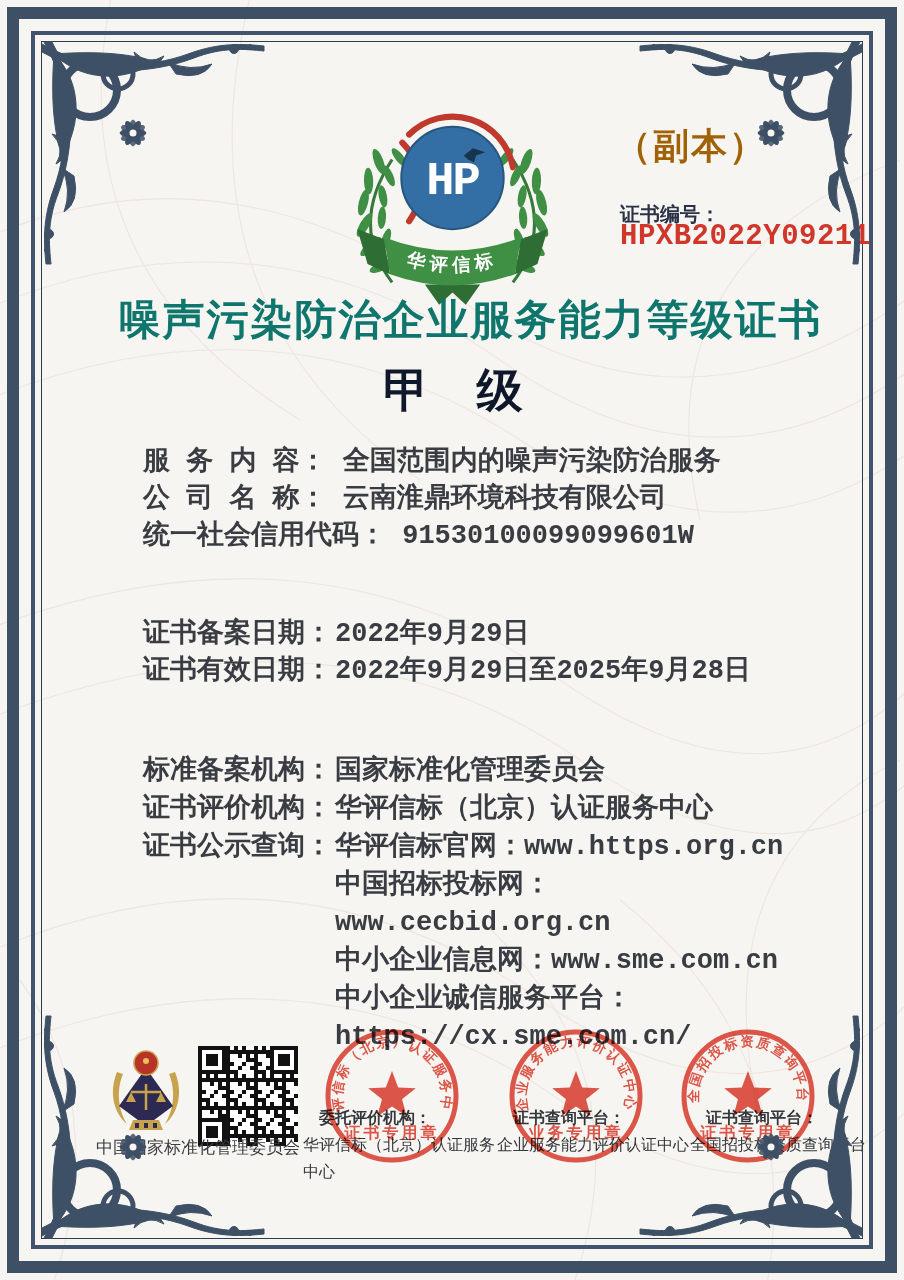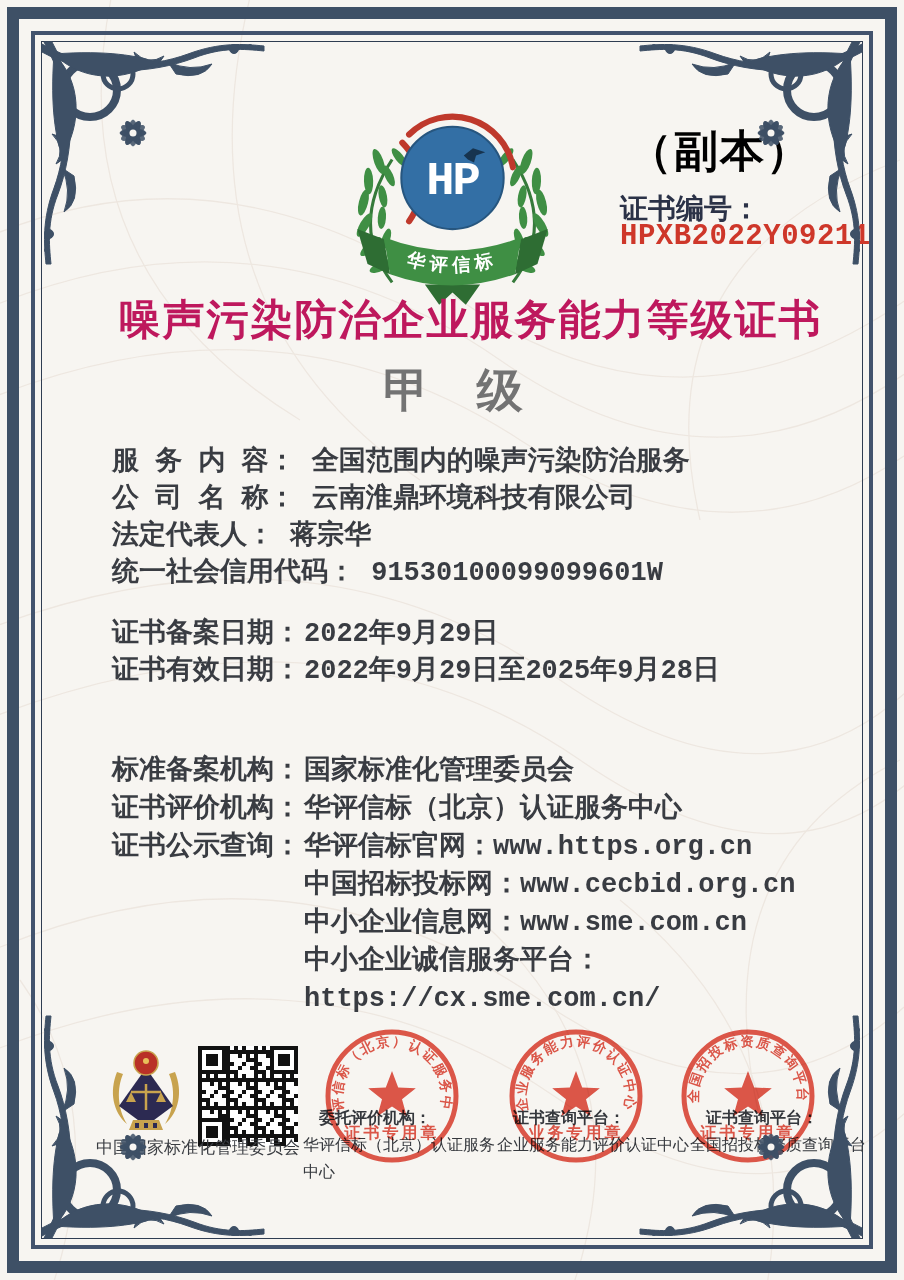--- a/index.html
+++ b/index.html
@@ -14,28 +14,28 @@
   .frame-mid{position:absolute;inset:31px;border:4px solid #42536d;pointer-events:none;}
   .frame-inner{position:absolute;inset:41px;border:1.5px solid #2f3d52;pointer-events:none;}
   .corner{position:absolute;width:228px;height:228px;fill:#3e5066;stroke:#3e5066;pointer-events:none;}
   .corner.tl{top:38px;left:38px;}
   .corner.tr{top:38px;right:38px;transform:scaleX(-1);}
   .corner.bl{bottom:38px;left:38px;transform:scaleY(-1);}
   .corner.br{bottom:38px;right:38px;transform:scale(-1,-1);}
   .bg-pattern{position:absolute;inset:0;pointer-events:none;}
   
   .logo{position:absolute;left:345px;top:94px;width:215px;height:217px;}
-  .copy-label{position:absolute;left:628px;top:122px;font-size:44px;font-weight:900;color:#000000;letter-spacing:2px;}
-  .certno-label{position:absolute;left:620px;top:190px;font-size:28px;font-weight:900;color:#2b3247;}
+  .copy-label{position:absolute;left:615px;top:122px;font-size:36px;font-weight:900;color:#a16207;letter-spacing:2px;}
+  .certno-label{position:absolute;left:620px;top:201px;font-size:20px;font-weight:900;color:#2b3247;}
   .certno{position:absolute;left:620px;top:220px;font-size:29px;font-weight:800;color:#ce372a;letter-spacing:.5px;}
-  .title{position:absolute;left:0;right:0;top:292px;text-align:center;font-size:42px;font-weight:900;color:#be185d;letter-spacing:2px;padding-left:37px;}
-  .grade{position:absolute;left:12px;right:0;top:360px;text-align:center;font-size:46px;font-weight:900;color:#737373;letter-spacing:10px;}
+  .title{position:absolute;left:0;right:0;top:292px;text-align:center;font-size:42px;font-weight:900;color:#0f766e;letter-spacing:2px;padding-left:37px;}
+  .grade{position:absolute;left:12px;right:0;top:360px;text-align:center;font-size:46px;font-weight:900;color:#0f172a;letter-spacing:10px;}
   
   .block{position:absolute;left:112px;width:700px;font-size:27px;font-weight:600;color:#393c42;}
-  .block .row{display:flex;align-items:flex-start;line-height:37px;}
+  .block .row{display:flex;align-items:flex-start;line-height:37px;margin-left:31px;}
   .block .lbl{white-space:pre;flex:0 0 auto;}
   .block .val{flex:1 1 auto;}
   .block.info{top:444px;}
   .block.dates{top:616px;}
   .block.dates .lbl{flex:0 0 192px;}
   .block.agencies{top:752px;}
   .block.agencies .row{line-height:38px;}
   .block.agencies .lbl{flex:0 0 192px;}
   
   .emblem{position:absolute;left:107px;top:1048px;width:78px;height:88px;}
@@ -149,24 +149,20 @@
   <div class="grade">甲 级</div>
 
   <div class="block info">
     <div class="row">
       <span class="lbl">服 务 内 容： </span>
       <span class="val">全国范围内的噪声污染防治服务</span>
     </div>
     <div class="row">
       <span class="lbl">公 司 名 称： </span>
       <span class="val">云南淮鼎环境科技有限公司</span>
-    </div>
-    <div class="row">
-      <span class="lbl">法定代表人： </span>
-      <span class="val">蒋宗华</span>
     </div>
     <div class="row">
       <span class="lbl">统一社会信用代码： </span>
       <span class="val">91530100099099601W</span>
     </div>
   </div>
 
   <div class="block dates">
     <div class="row">
       <span class="lbl">证书备案日期：</span>

